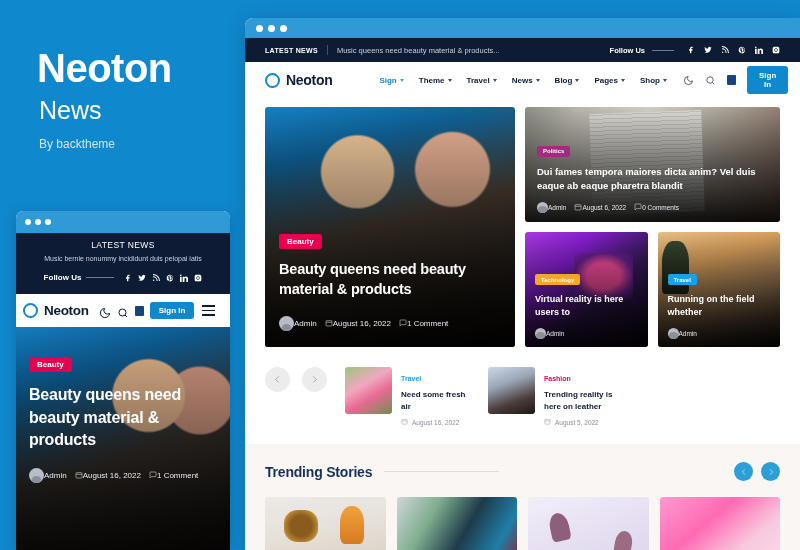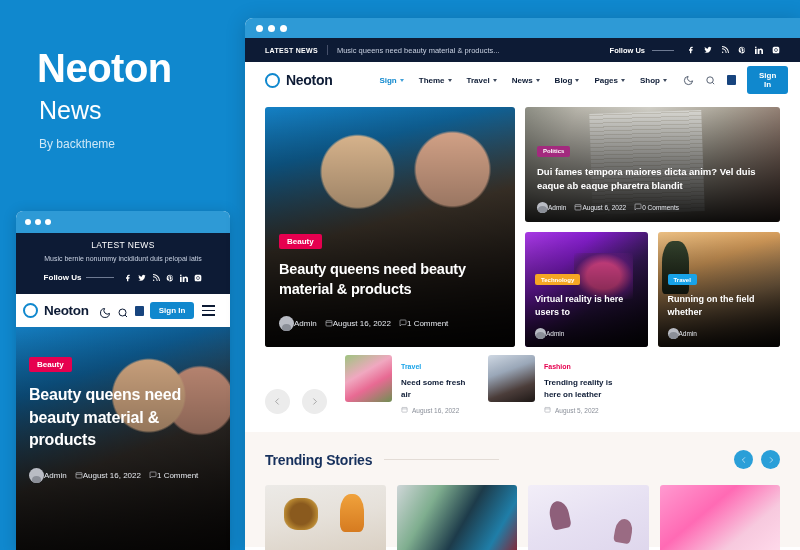--- a/index.html
+++ b/index.html
@@ -186,21 +186,21 @@
       background: linear-gradient(180deg, #3a4a32, #1d2518); border-radius: 40% 40% 10% 10%; }
   .hero-small::after { content:""; position:absolute; inset:0;
       background: linear-gradient(180deg, rgba(0,0,0,.05) 0%, rgba(0,0,0,.45) 50%, rgba(0,0,0,.9) 100%); }
   .hero-small-body { position:absolute; left:10px; right:8px; bottom:8px; z-index:2; }
   .hero-small-title { font-size: 9px; font-weight: bold; color:#fff; line-height:1.45; margin-top:7px; }
   .badge-sm { font-size: 6px; padding: 2.5px 6px; }
   .meta-sm { font-size: 6.5px; }
   .avatar-sm { width: 11px; height: 11px; }
 
   
-  .strip { display: flex; align-items: flex-end; padding: 8px 20px 18px; gap: 12px; background:#fff; }
+  .strip { display: flex; align-items: flex-start; padding: 20px 20px 18px; gap: 12px; background:#fff; }
   .arrow-circ {
     width: 25px; height: 25px; border-radius: 50%; background: #ececec;
     display: flex; align-items: center; justify-content: center; flex: none;
   }
   .arrow-circ svg { width: 9px; height: 9px; stroke: #7a7a7a; fill:none; stroke-width:1.6; }
   .strip-items { display: flex; gap: 13px; margin-left: 6px; }
   .strip-item { display: flex; gap: 9px; width: 130px; }
   .strip-thumb { width: 47px; height: 47px; border-radius: 3px; flex: none; overflow:hidden; position:relative;}
   .th1 { background: linear-gradient(150deg, #9ec47f 0%, #f0a8c0 38%, #e86a93 62%, #6f8f52 100%); }
   .th2 { background: linear-gradient(140deg, #ff4fb0 0%, #7a2df0 35%, #2fb5e8 70%, #f5e14a 100%); }

